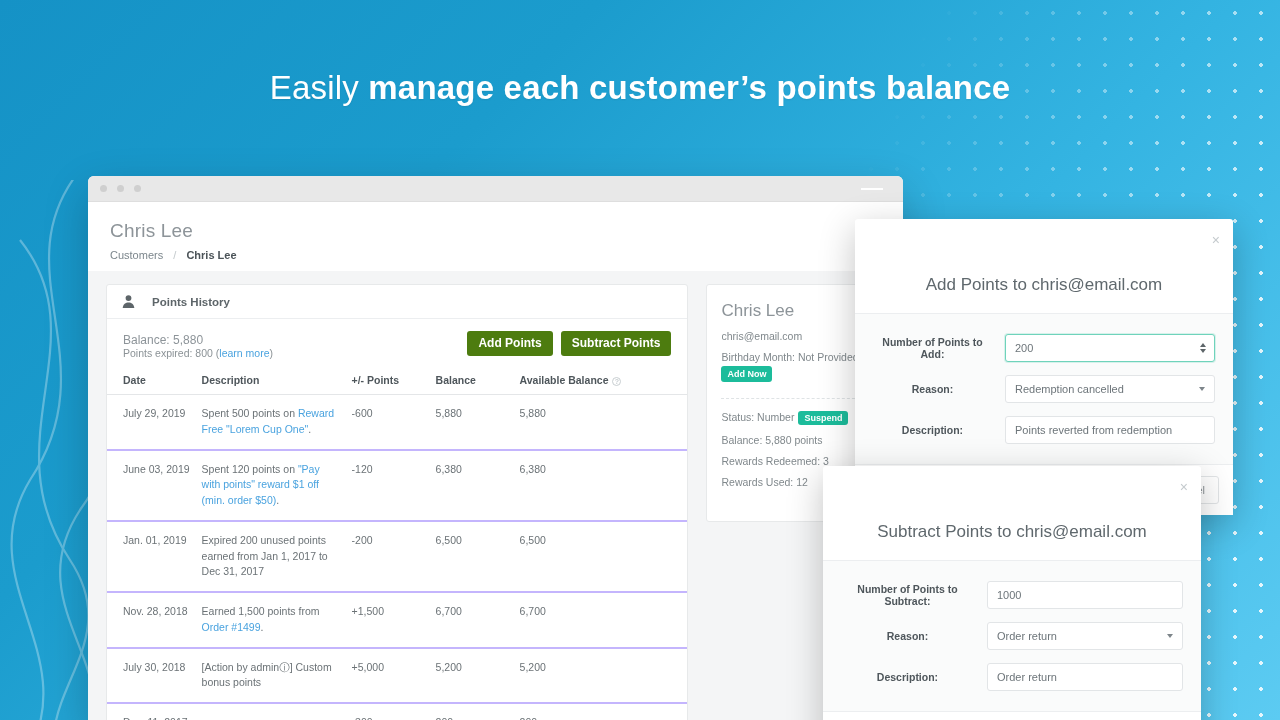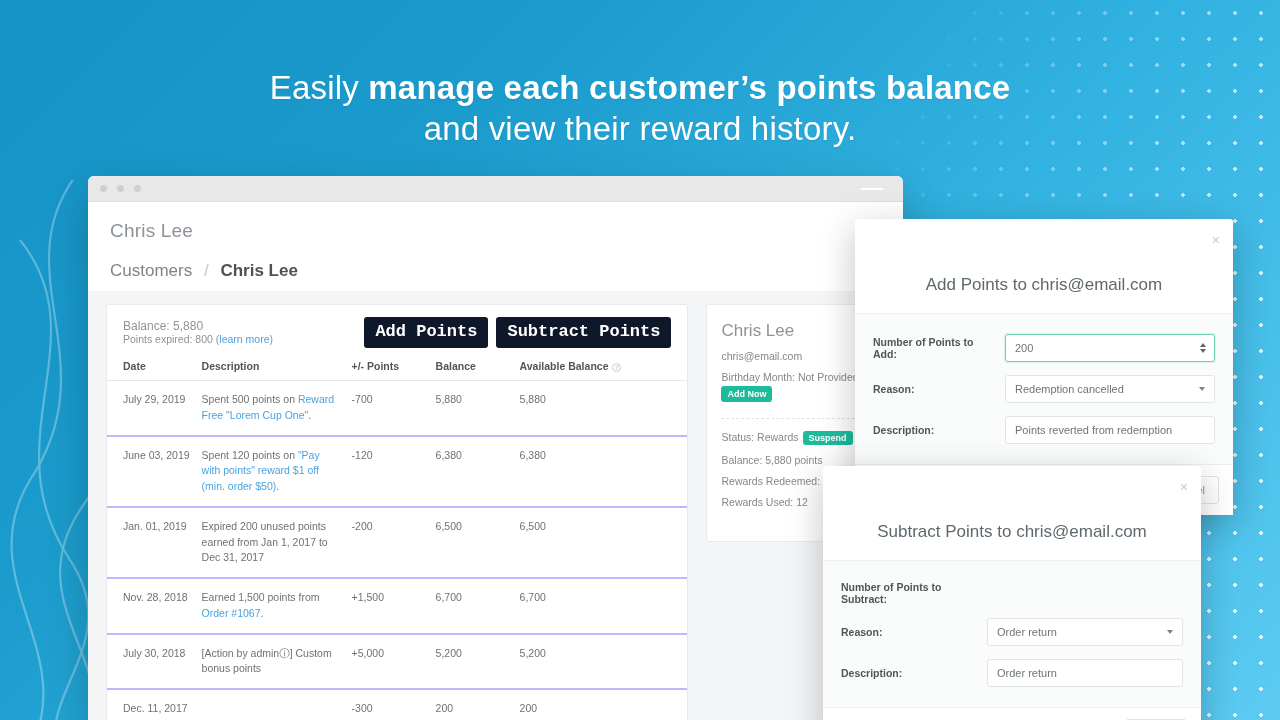--- a/index.html
+++ b/index.html
@@ -42,21 +42,21 @@
     height:26px; background:#e8e8e8; border-bottom:1px solid #dedede;
     display:flex; align-items:center; padding:0 12px; position:relative;
   }
   .dot{ width:7px; height:7px; border-radius:50%; background:#cfcfcf; margin-right:10px; }
   .minimize{
     position:absolute; right:20px; top:12px; width:22px; height:2px; background:#fff;
   }
 
   .page-head{ padding:18px 22px 10px 22px; background:#fff; }
   .page-title{ font-size:19px; color:#8d9499; font-weight:400; letter-spacing:.2px; }
-  .crumbs{ margin-top:19px; font-size:17px; color:#7c868c; }
+  .crumbs{ margin-top:7px; font-size:11px; color:#7c868c; }
   .crumbs a{ color:#7c868c; text-decoration:none; }
   .crumbs .sep{ margin:0 7px; color:#c3c9cc; }
   .crumbs .cur{ color:#4b5358; font-weight:700; }
 
   .page-body{ background:#f4f5f6; padding:13px 18px 0 18px; height:calc(100% - 92px); display:flex; gap:18px; }
 
   
   .card{ background:#fff; border:1px solid #e7e9ea; border-radius:3px; }
   .history{ width:596px; }
   .card-head{
@@ -65,23 +65,23 @@
   }
   .card-head .label{ font-size:11.5px; color:#5d6569; font-weight:700; }
   .person-icon{ width:15px; height:15px; display:block; }
 
   .balance-zone{ padding:14px 16px 0 16px; position:relative; }
   .balance{ font-size:12px; color:#8d9499; font-weight:400; }
   .expired{ font-size:10.5px; color:#8b9296; }
   .expired a{ color:#4aa3df; text-decoration:none; }
   .btn-row{ position:absolute; right:16px; top:12px; display:flex; gap:8px; }
   .btn-green{
-    background:#0f172a; color:#fff; border:none; border-radius:3px;
-    font-size:17px; font-weight:700; padding:6px 11px; cursor:pointer;
-    font-family:Liberation Mono, monospace; line-height:1.1;
+    background:#4d7c0f; color:#fff; border:none; border-radius:3px;
+    font-size:12px; font-weight:700; padding:6px 11px; cursor:pointer;
+    font-family:Liberation Sans, sans-serif; line-height:1.1;
   }
 
   table{ width:100%; border-collapse:collapse; margin-top:15px; }
   thead th{
     text-align:left; font-size:10.5px; color:#4e565b; font-weight:700;
     padding:0 6px 8px 6px; border-bottom:1px solid #e4e6e8;
   }
   thead th:first-child{ padding-left:16px; }
   .help-icon{
     display:inline-block; width:9px; height:9px; border-radius:50%;
@@ -118,21 +118,21 @@
   
   .modal{ position:absolute; background:#fff; box-shadow:0 10px 36px rgba(0,0,0,.24); border-radius:3px; }
   .modal-head{ position:relative; padding:20px 0 18px 0; border-bottom:1px solid #eceef0; }
   .modal-title{ text-align:center; font-size:17px; color:#5f686d; font-weight:400;margin-top:36px; }
   .modal-close{
     position:absolute; right:13px; top:14px; font-size:14px; color:#c4cacd; cursor:pointer; line-height:1;
   }
   .modal-body{ background:#fafbfb; padding:20px 18px 18px 18px; }
   .field{ display:flex; align-items:center; margin-bottom:13px; }
   .field:last-child{ margin-bottom:2px; }
-  .field-label{ font-size:10.5px; color:#4e565b; font-weight:700; text-align:left; padding-right:13px; }
+  .field-label{ font-size:10.5px; color:#4e565b; font-weight:700; text-align:center; padding-right:13px; }
   .ctrl{
     flex:1; background:#fff; border:1px solid #e2e5e7; border-radius:3px;
     font-size:11px; color:#8b9296; padding:7px 9px; position:relative; min-height:28px;
     display:flex; align-items:center;
   }
   .ctrl.focused{ border:1px solid #6fd3bb; box-shadow:0 0 0 1px rgba(111,211,187,.25); }
   .ctrl .val{ color:#6d757a; }
   .spin{
     position:absolute; right:8px; top:50%; transform:translateY(-50%);
     display:flex; flex-direction:column; gap:2px;
@@ -170,21 +170,20 @@
 <svg class="bg-swirls" viewBox="0 0 260 560">
   <g fill="none" stroke="#ffffff" stroke-width="2.2">
     <path d="M120 -10 C 40 90, 150 180, 70 300 C 10 400, 120 470, 70 570"></path>
     <path d="M175 10 C 105 120, 205 215, 120 330 C 55 430, 175 490, 120 580"></path>
     <path d="M60 60 C 140 160, 30 260, 110 380 C 170 470, 60 520, 105 600"></path>
   </g>
 </svg>
 
 <div class="headline">
   <span>Easily </span><b>manage each customer’s points balance</b>
-  <span class="l2">and view their reward history.</span>
 </div>
 
 <div class="window">
   <div class="chrome">
     <span class="dot"></span>
     <span class="dot"></span>
     <span class="dot"></span>
     <span class="minimize"></span>
   </div>
 
@@ -193,20 +192,27 @@
     <div class="crumbs">
       <a href="#">Customers</a>
       <span class="sep">/</span>
       <span class="cur">Chris Lee</span>
     </div>
   </div>
 
   <div class="page-body">
 
     <div class="card history">
+      <div class="card-head">
+        <svg class="person-icon" viewBox="0 0 16 16">
+          <circle cx="8" cy="4.3" r="3.1" fill="#5d6569"></circle>
+          <path d="M1.8 15 C 2.2 10.4, 5 9, 8 9 C 11 9, 13.8 10.4, 14.2 15 Z" fill="#5d6569"></path>
+        </svg>
+        <span class="label">Points History</span>
+      </div>
 
       <div class="balance-zone">
         <div class="balance">Balance: 5,880</div>
         <div class="expired">
           <span>Points expired: 800 (</span><a href="#">learn more</a><span>)</span>
         </div>
         <div class="btn-row">
           <button class="btn-green">Add Points</button>
           <button class="btn-green">Subtract Points</button>
         </div>
@@ -221,41 +227,41 @@
             <th class="col-bal">Balance</th>
             <th>
               <span>Available Balance</span><span class="help-icon">?</span>
             </th>
           </tr>
         </thead>
         <tbody id="history-rows">
             <tr>
               <td class="col-date">July 29, 2019</td>
               <td class="col-desc"><span>Spent 500 points on </span><a href="#">Reward Free "Lorem Cup One"</a><span>.</span></td>
-              <td class="col-pts">-700</td>
+              <td class="col-pts">-600</td>
               <td class="col-bal">5,880</td>
               <td>5,880</td>
             </tr>
             <tr>
               <td class="col-date">June 03, 2019</td>
               <td class="col-desc"><span>Spent 120 points on </span><a href="#">"Pay with points" reward $1 off (min. order $50)</a><span>.</span></td>
               <td class="col-pts">-120</td>
               <td class="col-bal">6,380</td>
               <td>6,380</td>
             </tr>
             <tr>
               <td class="col-date">Jan. 01, 2019</td>
               <td class="col-desc"><span>Expired 200 unused points earned from Jan 1, 2017 to Dec 31, 2017</span></td>
               <td class="col-pts">-200</td>
               <td class="col-bal">6,500</td>
               <td>6,500</td>
             </tr>
             <tr>
               <td class="col-date">Nov. 28, 2018</td>
-              <td class="col-desc"><span>Earned 1,500 points from </span><a href="#">Order #1067</a><span>.</span></td>
+              <td class="col-desc"><span>Earned 1,500 points from </span><a href="#">Order #1499</a><span>.</span></td>
               <td class="col-pts">+1,500</td>
               <td class="col-bal">6,700</td>
               <td>6,700</td>
             </tr>
             <tr>
               <td class="col-date">July 30, 2018</td>
               <td class="col-desc"><span>[Action by adminⓘ] Custom bonus points</span></td>
               <td class="col-pts">+5,000</td>
               <td class="col-bal">5,200</td>
               <td>5,200</td>
@@ -271,21 +277,21 @@
       </table>
     </div>
 
     <div class="card customer">
       <div class="cust-name">Chris Lee</div>
       <div class="cust-mail">chris@email.com</div>
       <div class="cust-bday">Birthday Month: Not Provided</div>
       <span class="badge">Add Now</span>
       <div class="divider"></div>
       <div class="stat">
-        <span>Status: Rewards</span><span class="badge-inline">Suspend</span>
+        <span>Status: Number</span><span class="badge-inline">Suspend</span>
       </div>
       <div class="stat">Balance: 5,880 points</div>
       <div class="stat">Rewards Redeemed: 3</div>
       <div class="stat">Rewards Used: 12</div>
     </div>
 
   </div>
 </div>
 
 <div class="modal" id="modal-add">
@@ -325,20 +331,23 @@
 </div>
 
 <div class="modal" id="modal-sub">
   <div class="modal-head">
     <div class="modal-title">Subtract Points to chris@email.com</div>
     <span class="modal-close">×</span>
   </div>
   <div class="modal-body">
     <div class="field">
       <div class="field-label">Number of Points to Subtract:</div>
+      <div class="ctrl">
+        <span class="val">1000</span>
+      </div>
     </div>
     <div class="field">
       <div class="field-label">Reason:</div>
       <div class="ctrl">
         <span class="val">Order return</span>
         <span class="caret"></span>
       </div>
     </div>
     <div class="field">
       <div class="field-label">Description:</div>

